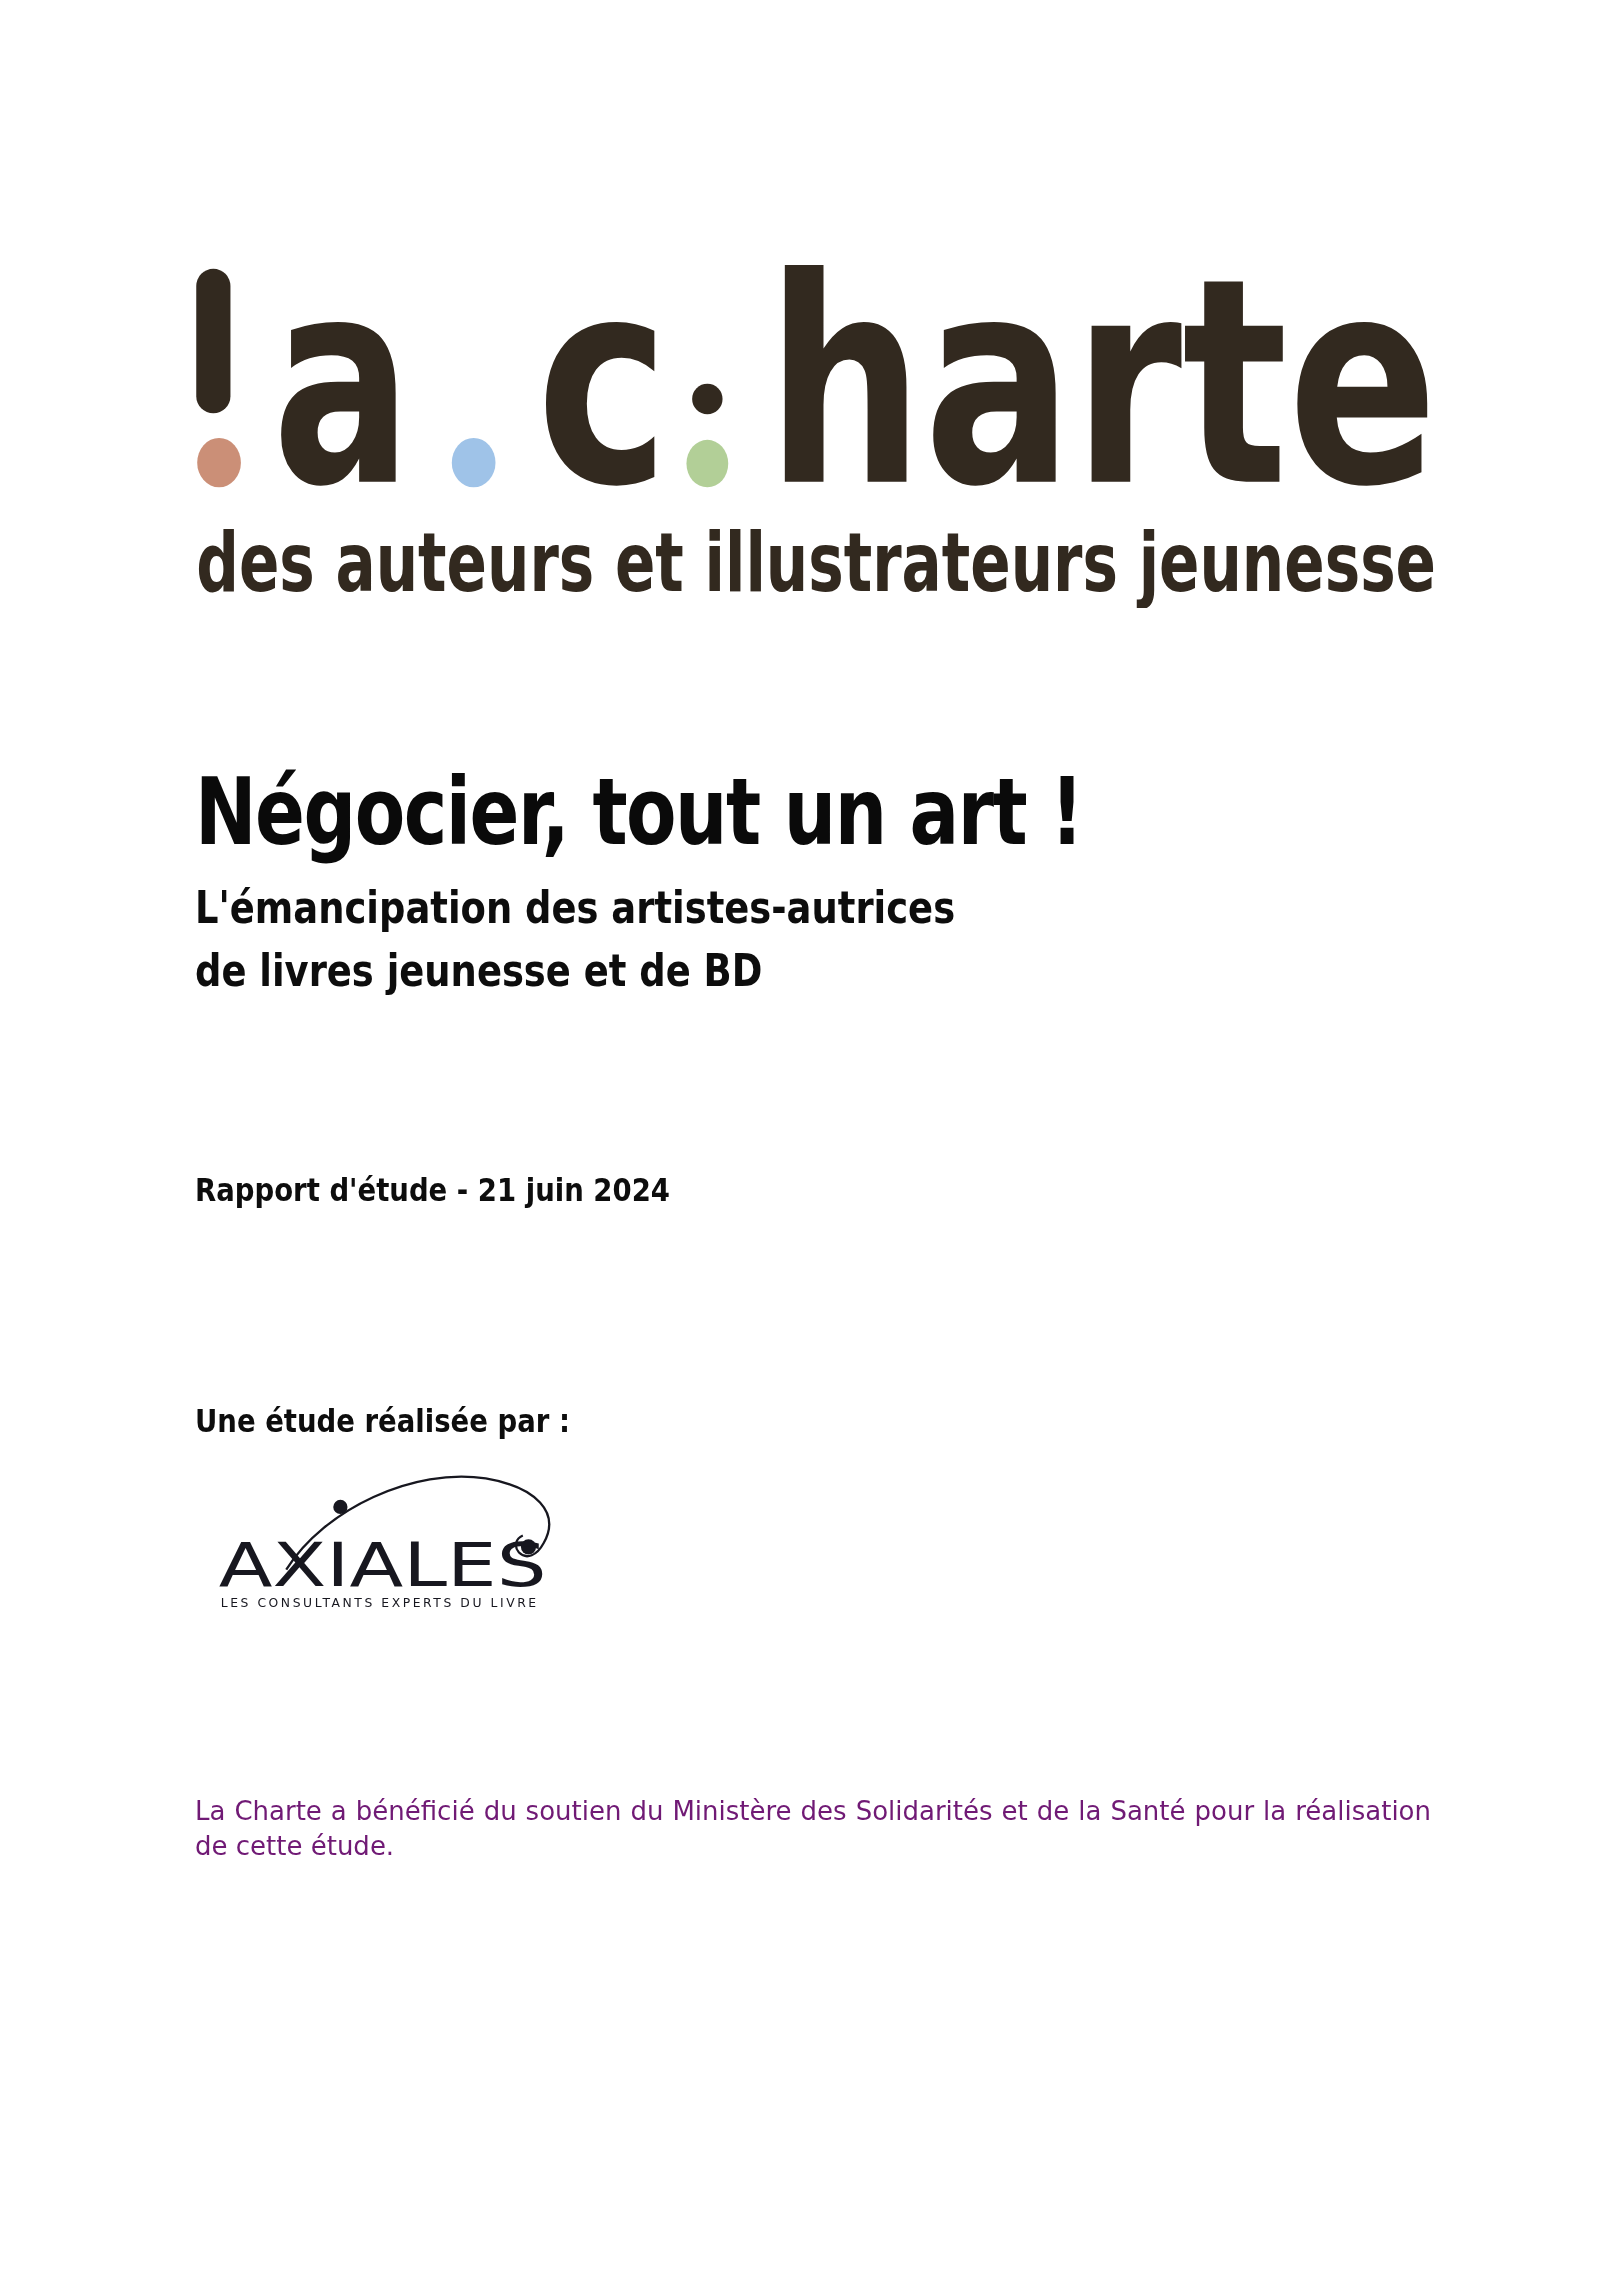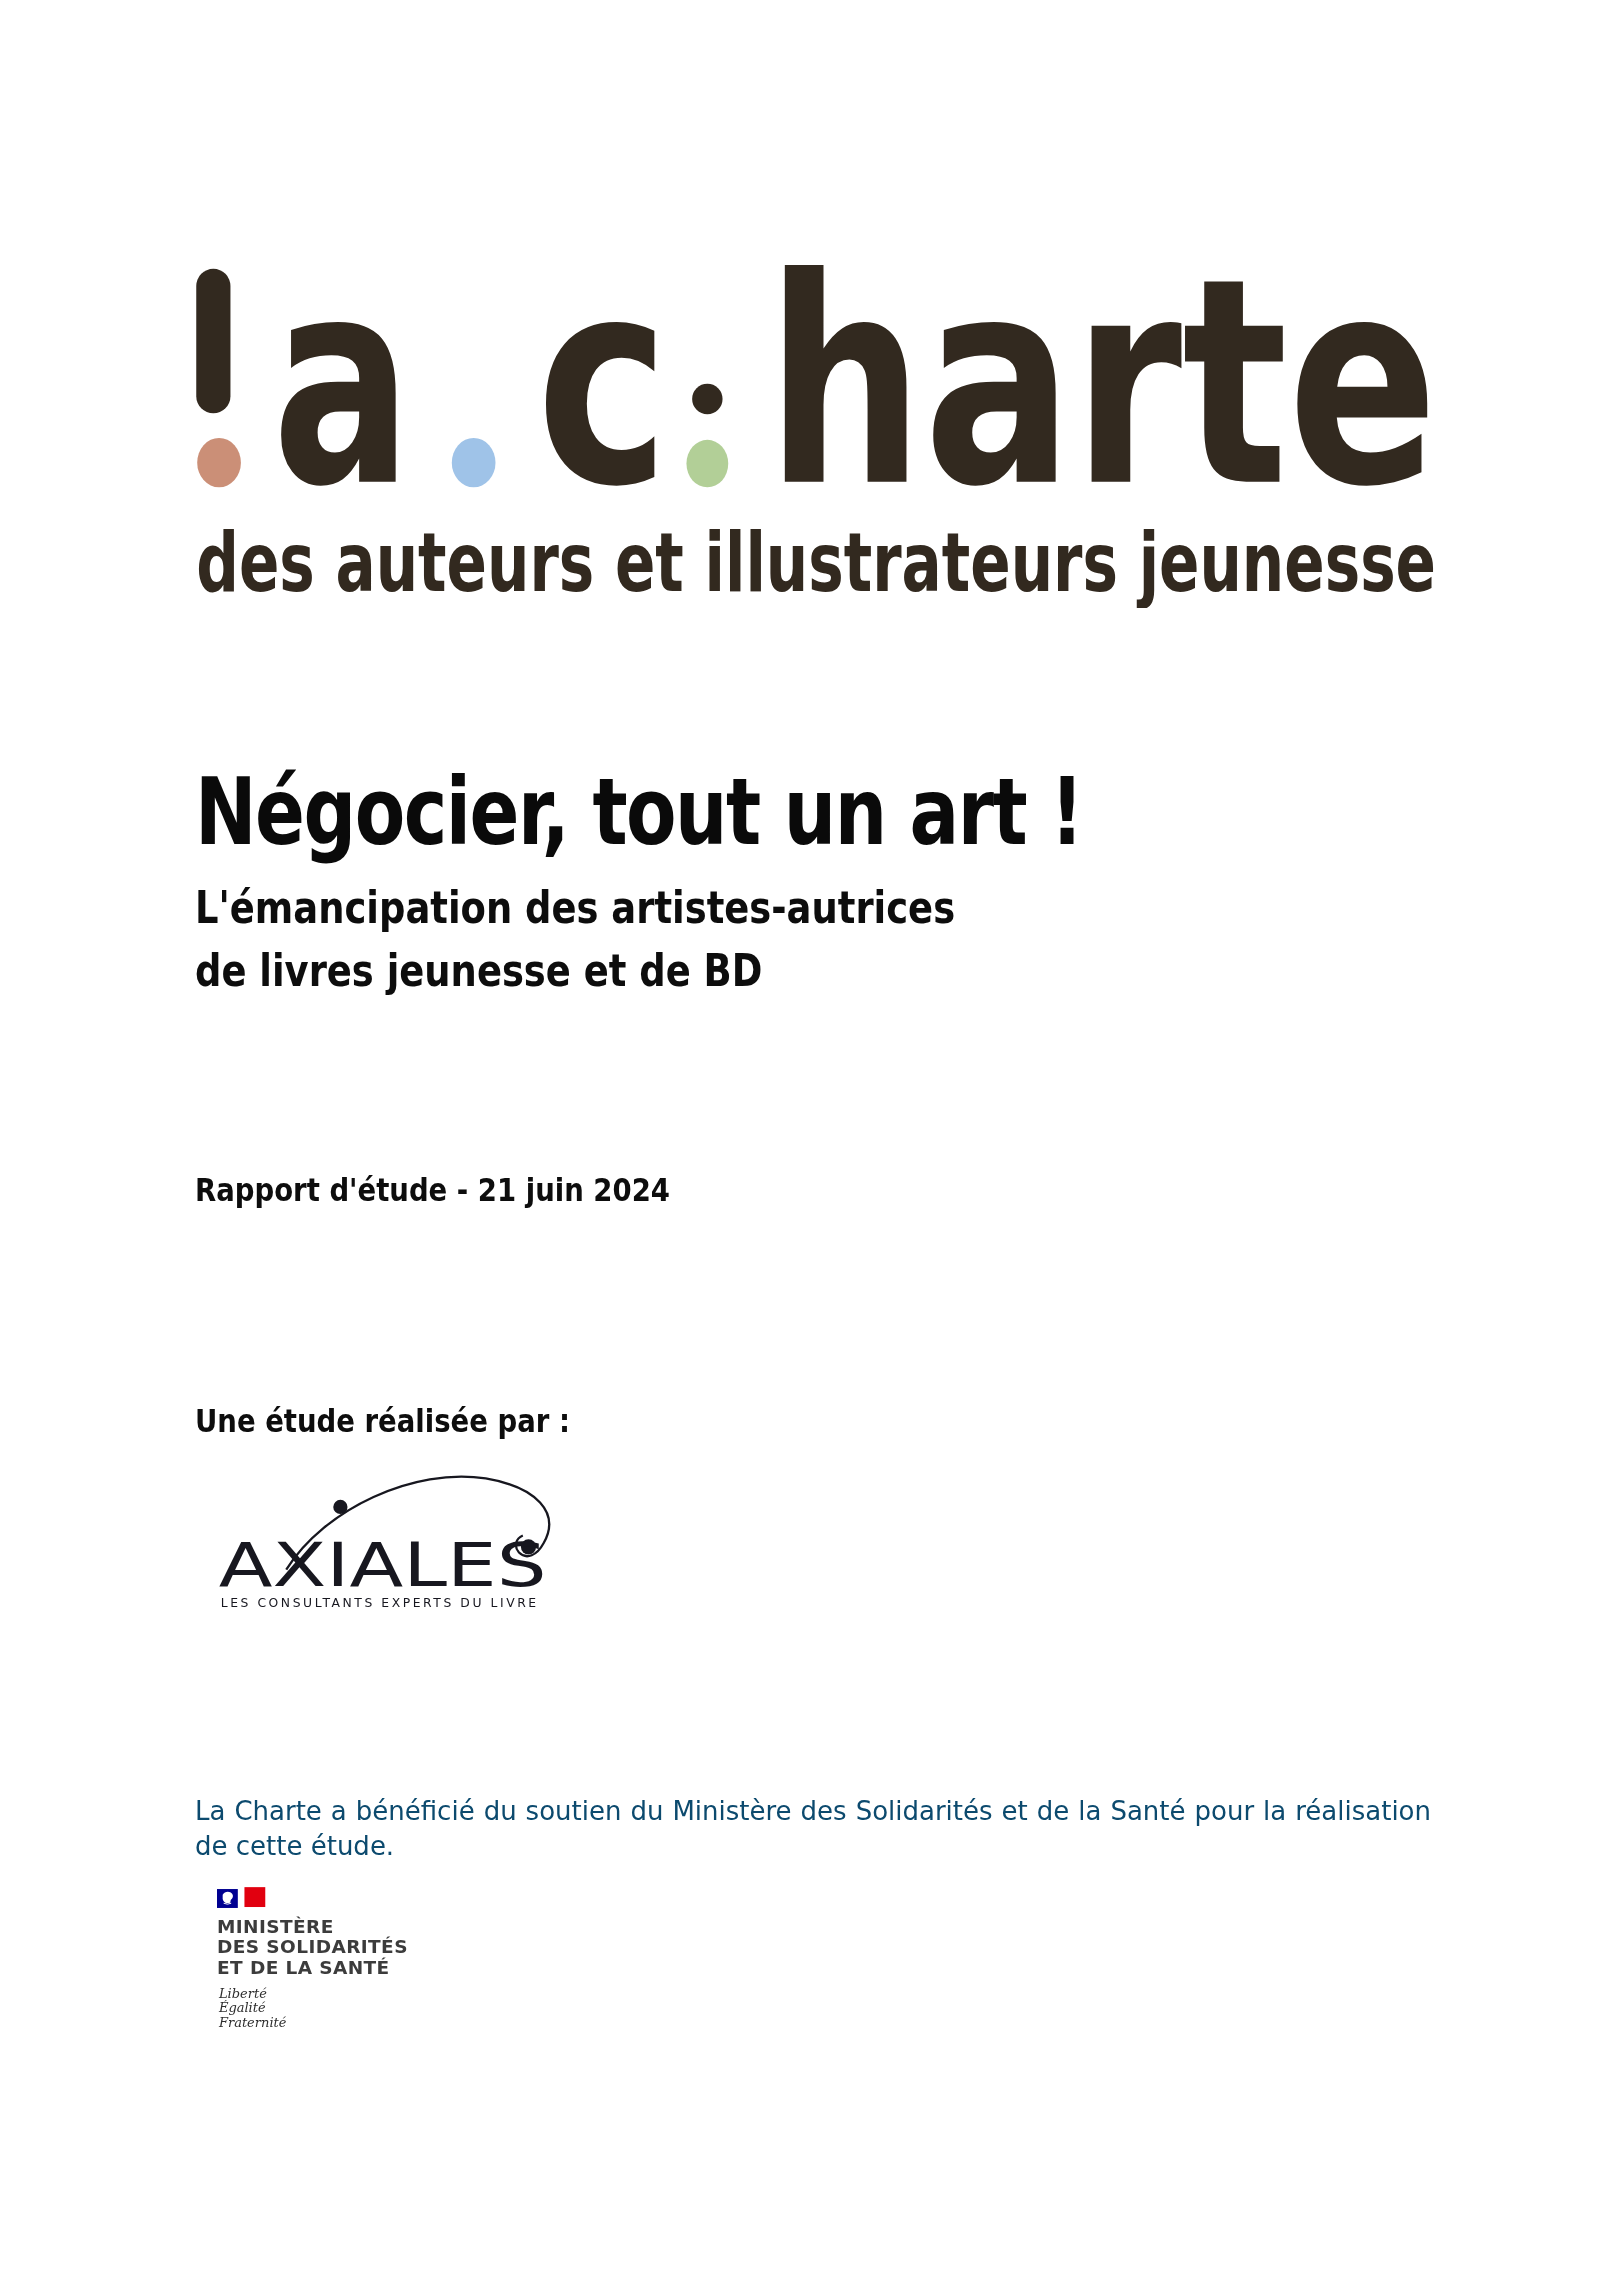--- a/index.html
+++ b/index.html
@@ -37,21 +37,21 @@
     left:195px;top:1402px;
     font-size:32px;font-weight:700;color:#0d0d0d;
     white-space:nowrap;
     transform:scaleX(0.86);transform-origin:0 0;
   }
   
   #axiales-logo{left:215px;top:1463px;width:342px;height:181px;}
   
   #support-text{
     left:195px;top:1794px;width:1236px;
-    font-size:26px;font-weight:400;color:#0c4a6e;
+    font-size:26px;font-weight:400;color:#701a75;
     line-height:35px;text-align:justify;
     font-family:"DejaVu Sans", sans-serif;
   }
   #ministry{left:217px;top:1887px;width:304px;}
   #ministry-flag{display:block;width:53px;height:23px;margin-bottom:6.7px;}
   .ministry-line{
     font-size:18.5px;font-weight:700;color:#3c3c3c;
     line-height:20.4px;letter-spacing:0.4px;white-space:nowrap;
   }
   #ministry-motto{
@@ -101,32 +101,15 @@
     <circle cx="330" cy="88" r="8" fill="#17171f"></circle>
     <circle cx="132" cy="46" r="7.5" fill="#17171f"></circle>
 
     <text x="4" y="129" font-family="DejaVu Sans, sans-serif" font-weight="400" font-size="64" fill="#17171f" textLength="345" lengthAdjust="spacingAndGlyphs">AXIALES</text>
 
     <text x="6" y="151" font-family="DejaVu Sans, sans-serif" font-weight="400" font-size="13" fill="#17171f" textLength="332" lengthAdjust="spacing">LES CONSULTANTS EXPERTS DU LIVRE</text>
   </svg>
 
   <div id="support-text" class="abs">La Charte a bénéficié du soutien du Ministère des Solidarités et de la Santé pour la réalisation de cette étude.</div>
 
-  <div id="ministry" class="abs">
-    <svg id="ministry-flag" viewBox="0 0 56 24">
-      <rect x="0" y="2" width="22" height="20" fill="#000091"></rect>
-
-      <path d="M6 8 c2 -4 8 -4 10 -1 c1.5 2 1 5 -1.5 6.5 l-0.5 3 l-3.5 0.5 c-2.5 -0.5 -4 -2.5 -4.5 -4.5 z" fill="#ffffff"></path>
-      <path d="M7 17 q4 2 8 0" stroke="#ffffff" stroke-width="1" fill="none"></path>
-      <rect x="29" y="0" width="22" height="21" fill="#e1000f"></rect>
-    </svg>
-    <div class="ministry-line">MINISTÈRE</div>
-    <div class="ministry-line">DES SOLIDARITÉS</div>
-    <div class="ministry-line">ET DE LA SANTÉ</div>
-    <div id="ministry-motto">
-      <div>Liberté</div>
-      <div>Égalité</div>
-      <div>Fraternité</div>
-    </div>
-  </div>
 
 </div>
 
 
 </body></html>

